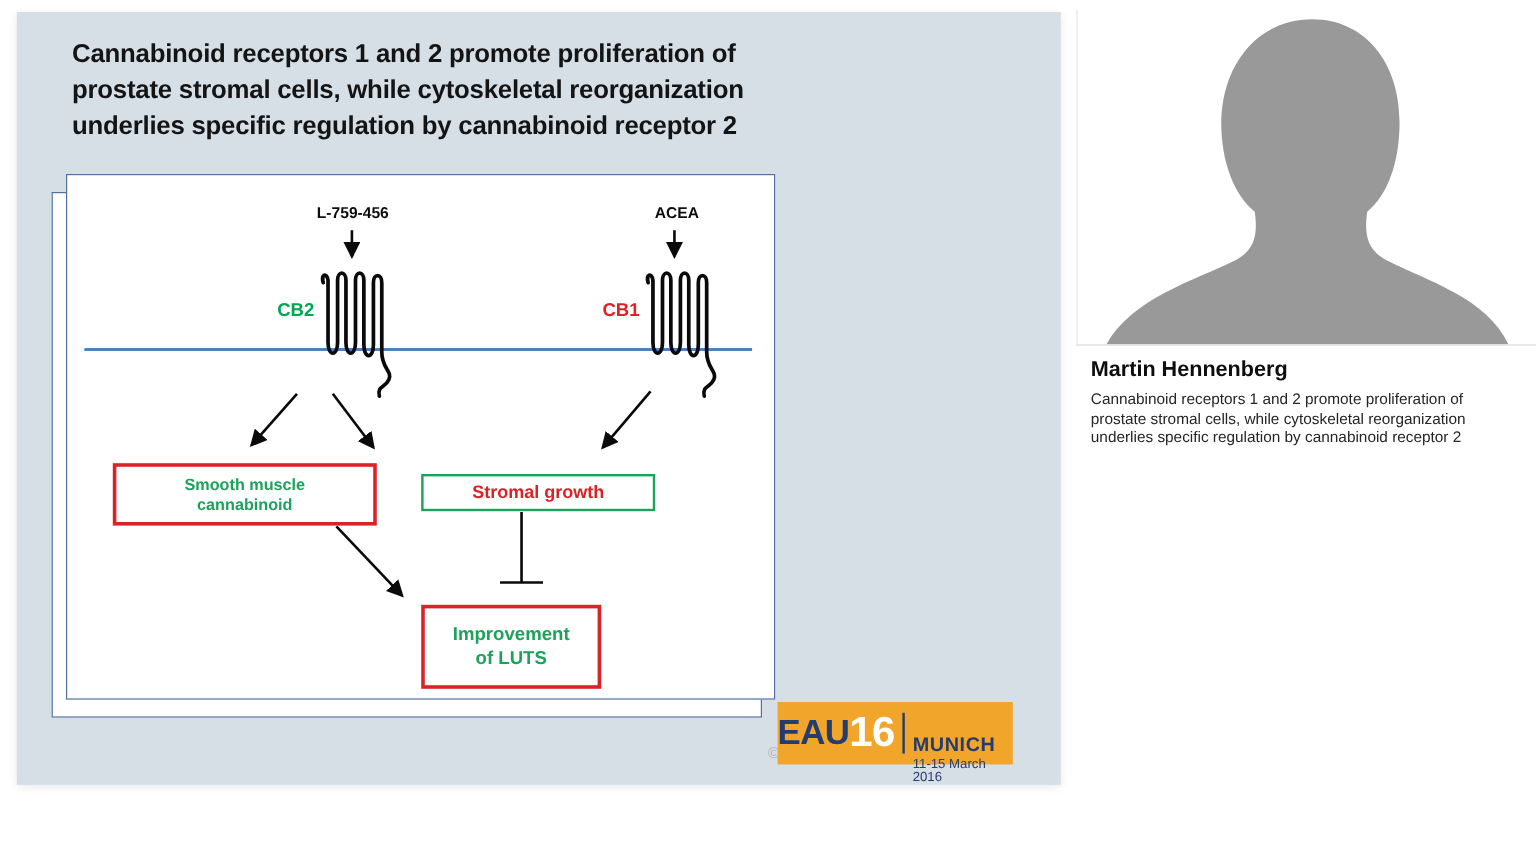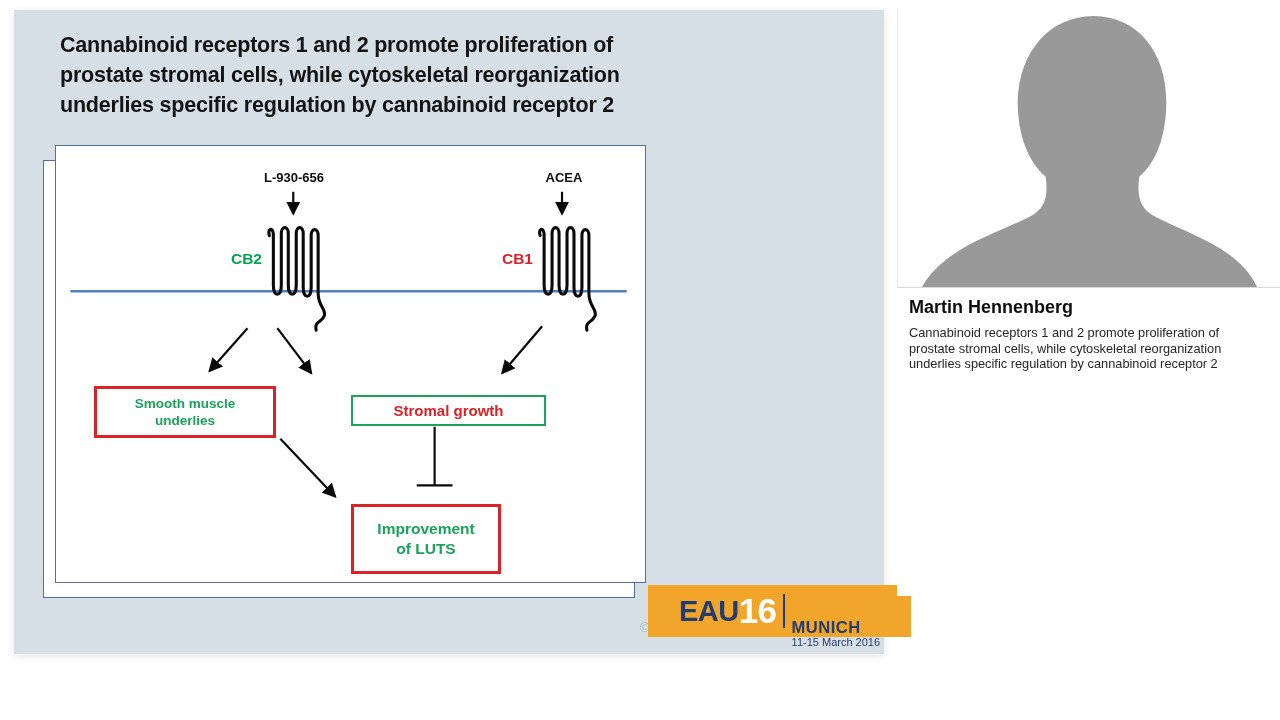--- a/index.html
+++ b/index.html
@@ -24,27 +24,27 @@
   .gpcr{stroke:#0a0a0a;stroke-width:3.1;fill:none;stroke-linecap:round;stroke-linejoin:round;}
   .arrow{stroke:#0a0a0a;stroke-width:2.2;}
   .tbar{stroke:#0a0a0a;stroke-width:2.2;}
   .dg-label{position:absolute;text-align:center;font-weight:700;color:#0d0d0d;font-size:13px;}
   .cb-label{position:absolute;font-weight:700;font-size:15.5px;text-align:right;}
   .cb2{color:var(--cb2-green);}
   .cb1{color:var(--red);}
   .dbox{position:absolute;display:flex;flex-direction:column;align-items:center;
     justify-content:center;text-align:center;font-weight:700;background:#fff;}
   .dbox span{display:block;}
-  .box-smooth{left:38px;top:240px;width:182px;height:52px;border:3px solid var(--red);
+  .box-smooth{left:38px;top:240px;width:220px;height:52px;border:3px solid var(--red);
     color:var(--green);font-size:13.5px;line-height:17px;}
   .box-stromal{left:283px;top:249px;width:195px;height:31px;border:2.5px solid var(--green);
     color:var(--red);font-size:15px;margin-left:12px;}
   .box-luts{left:295px;top:358px;width:150px;height:70px;border:3px solid var(--red);
     color:var(--green);font-size:15.5px;line-height:20px;}
-  .eau-logo{position:absolute;left:634px;top:575px;width:263px;height:52px;
+  .eau-logo{position:absolute;left:634px;top:575px;width:196px;height:52px;
     background:var(--logo-orange);display:flex;align-items:center;justify-content:center;}
   .eau-org{font-size:29px;font-weight:700;color:var(--navy);letter-spacing:-.5px;}
   .eau-year{font-size:35px;font-weight:700;color:#fff;letter-spacing:-.5px;}
   .eau-div{width:2px;height:34px;background:var(--navy);margin:0 7px 0 6px;}
   .eau-right{display:flex;flex-direction:column;justify-content:center;line-height:1;}
   .eau-city{font-size:16.5px;font-weight:600;color:var(--navy);letter-spacing:.5px;margin-top:45px;}
   .eau-dates{font-size:11px;color:var(--navy);margin-top:2px;}
   .copyright{position:absolute;left:626px;top:610px;font-size:13px;color:rgba(140,150,165,.55);}
   .speaker-panel{position:absolute;left:897px;top:0;width:383px;height:596px;background:#fff;}
   .photo{position:absolute;left:0;top:8px;width:383px;height:280px;background:#fff;
@@ -86,28 +86,28 @@
         <line class="arrow" x1="238" y1="46" x2="238" y2="68" marker-end="url(#ah)"></line>
         <line class="arrow" x1="508" y1="46" x2="508" y2="68" marker-end="url(#ah)"></line>
         <line class="arrow" x1="192" y1="183" x2="154" y2="226" marker-end="url(#ah)"></line>
         <line class="arrow" x1="222" y1="183" x2="256" y2="228" marker-end="url(#ah)"></line>
         <line class="arrow" x1="488" y1="181" x2="448" y2="228" marker-end="url(#ah)"></line>
         <line class="arrow" x1="225" y1="294" x2="280" y2="352" marker-end="url(#ah)"></line>
         <line class="tbar" x1="380" y1="282" x2="380" y2="341"></line>
         <line class="tbar" x1="362" y1="341" x2="398" y2="341"></line>
       </svg>
 
-      <div class="dg-label" style="left:178px;top:24px;width:120px;">L-930-656</div>
+      <div class="dg-label" style="left:178px;top:24px;width:120px;">L-759-456</div>
       <div class="dg-label" style="left:448px;top:24px;width:120px;">ACEA</div>
       <div class="cb-label cb2" style="left:148px;top:104px;width:58px;">CB2</div>
       <div class="cb-label cb1" style="left:419px;top:104px;width:58px;">CB1</div>
 
       <div class="dbox box-smooth">
         <span>Smooth muscle</span>
-        <span>underlies</span>
+        <span>cannabinoid</span>
       </div>
       <div class="dbox box-stromal">
         <span>Stromal growth</span>
       </div>
       <div class="dbox box-luts">
         <span>Improvement</span>
         <span>of LUTS</span>
       </div>
     </div>
 

